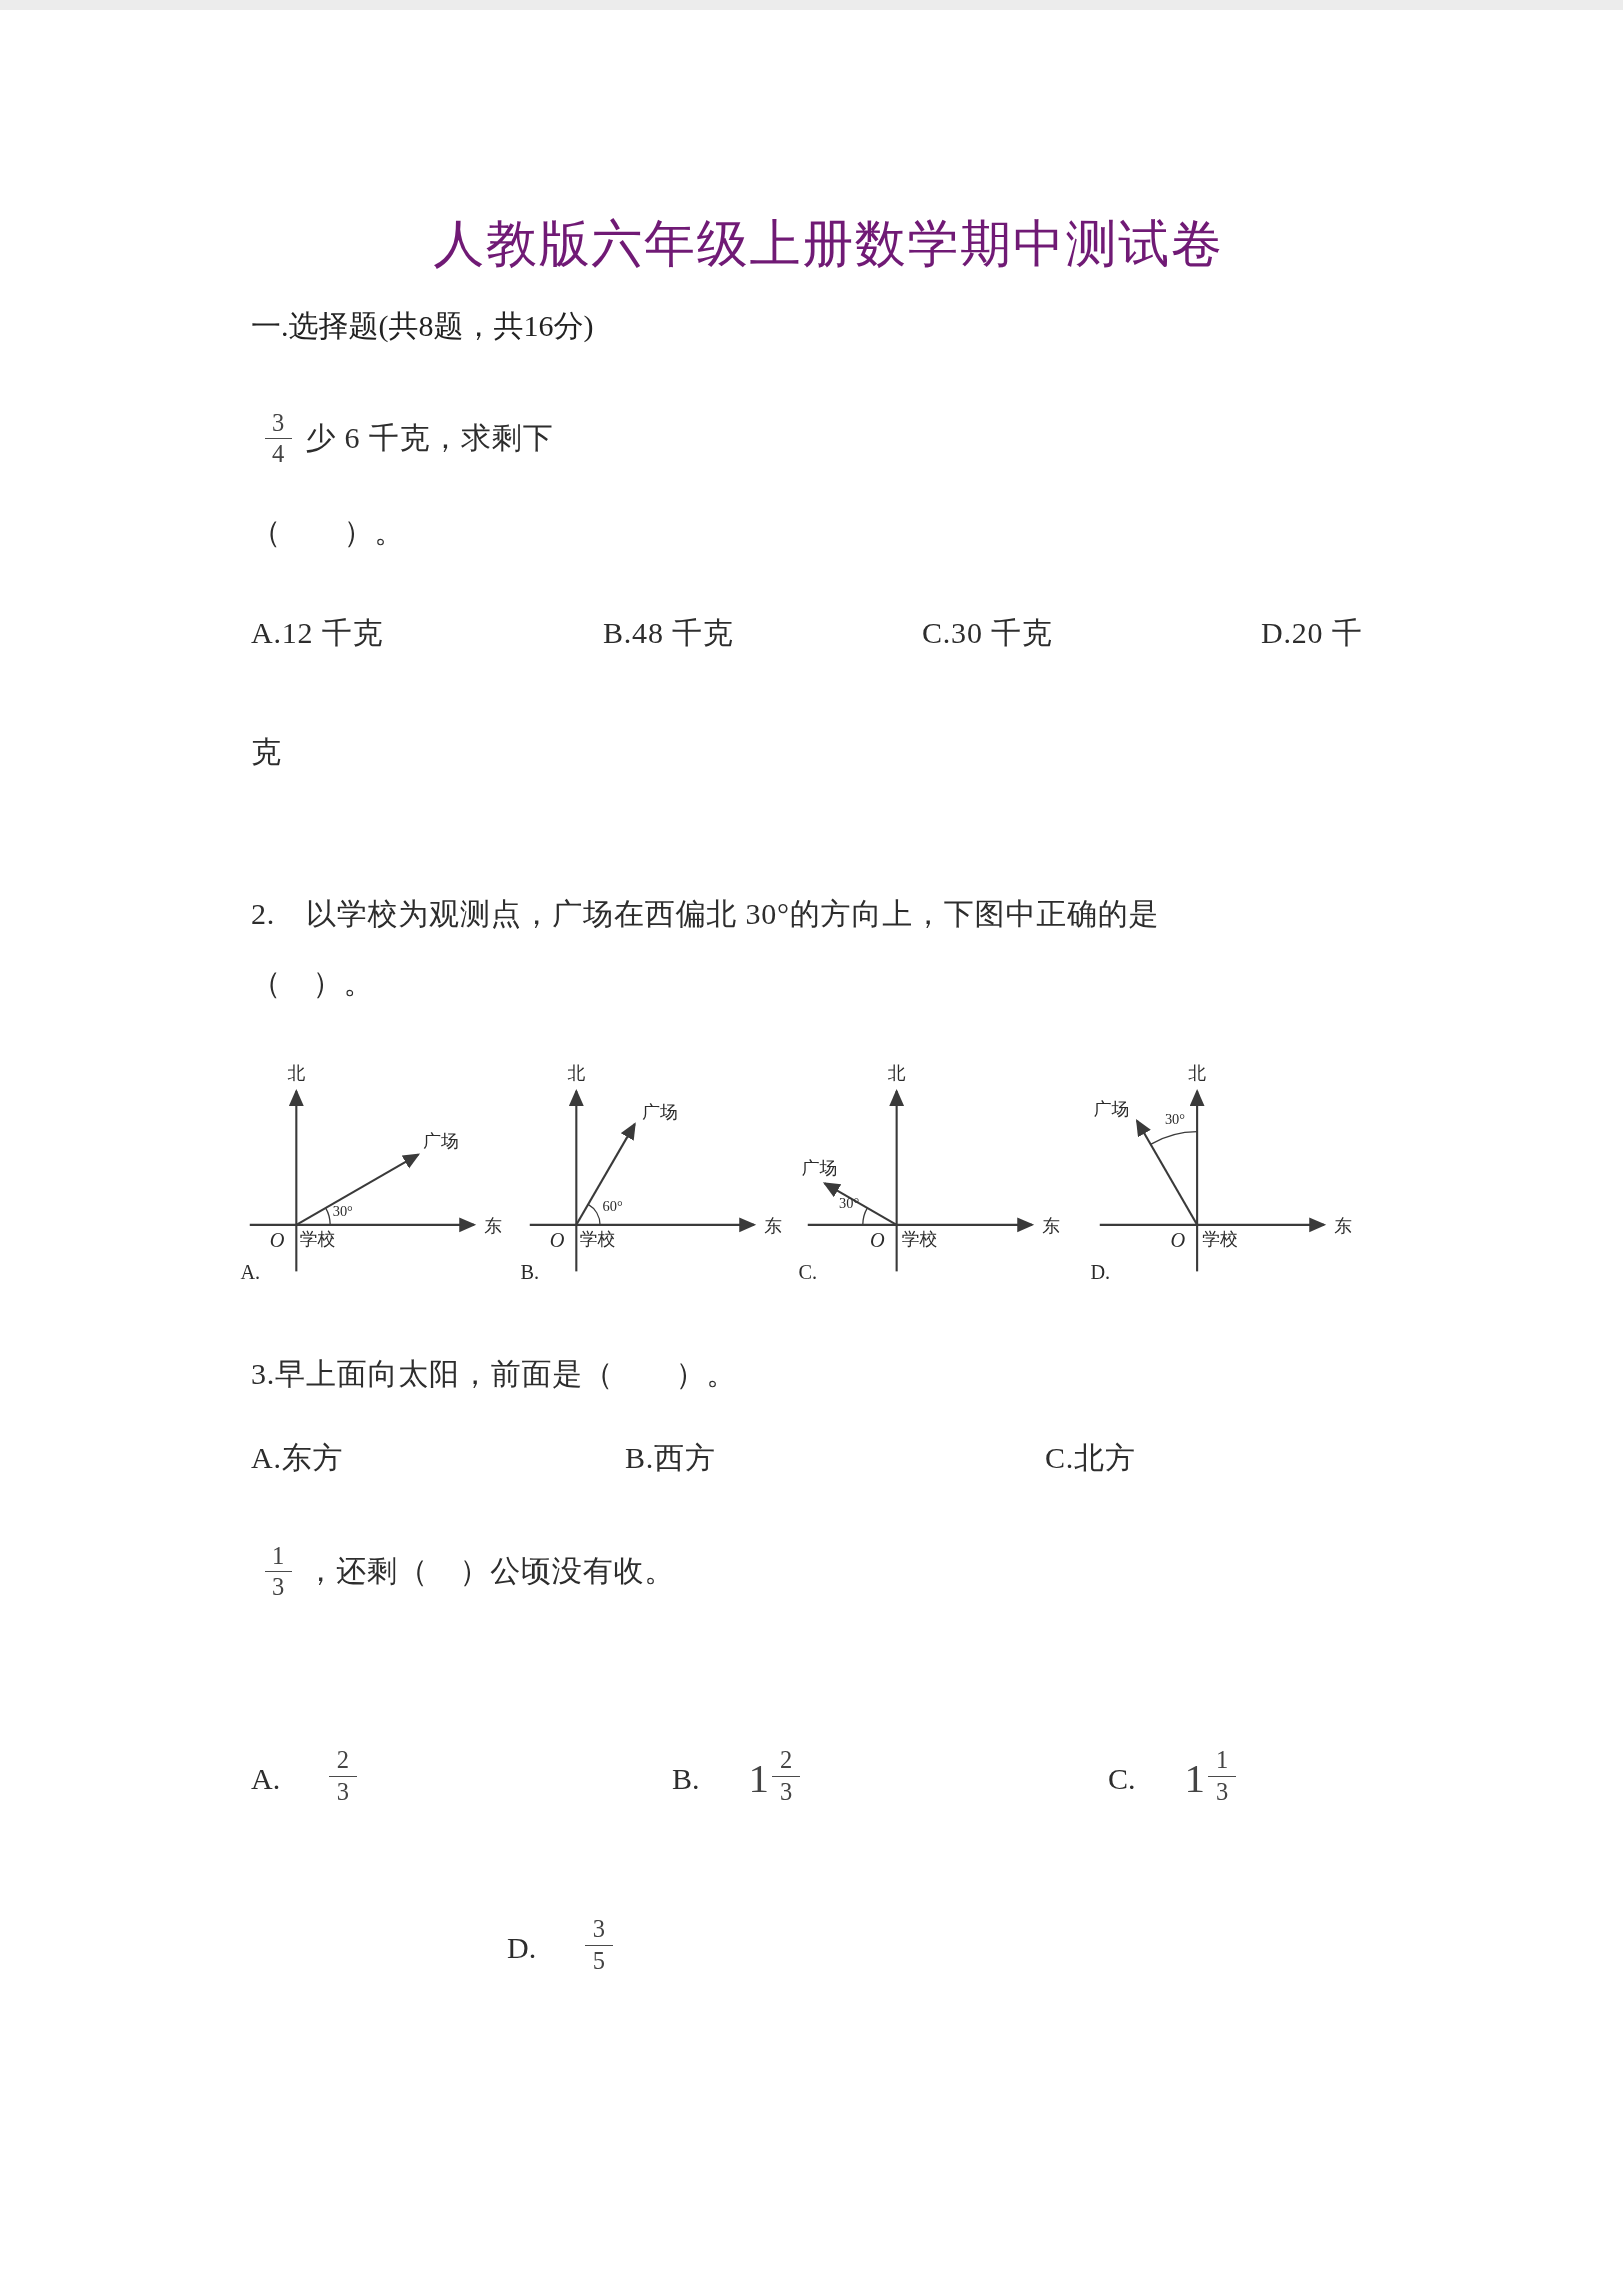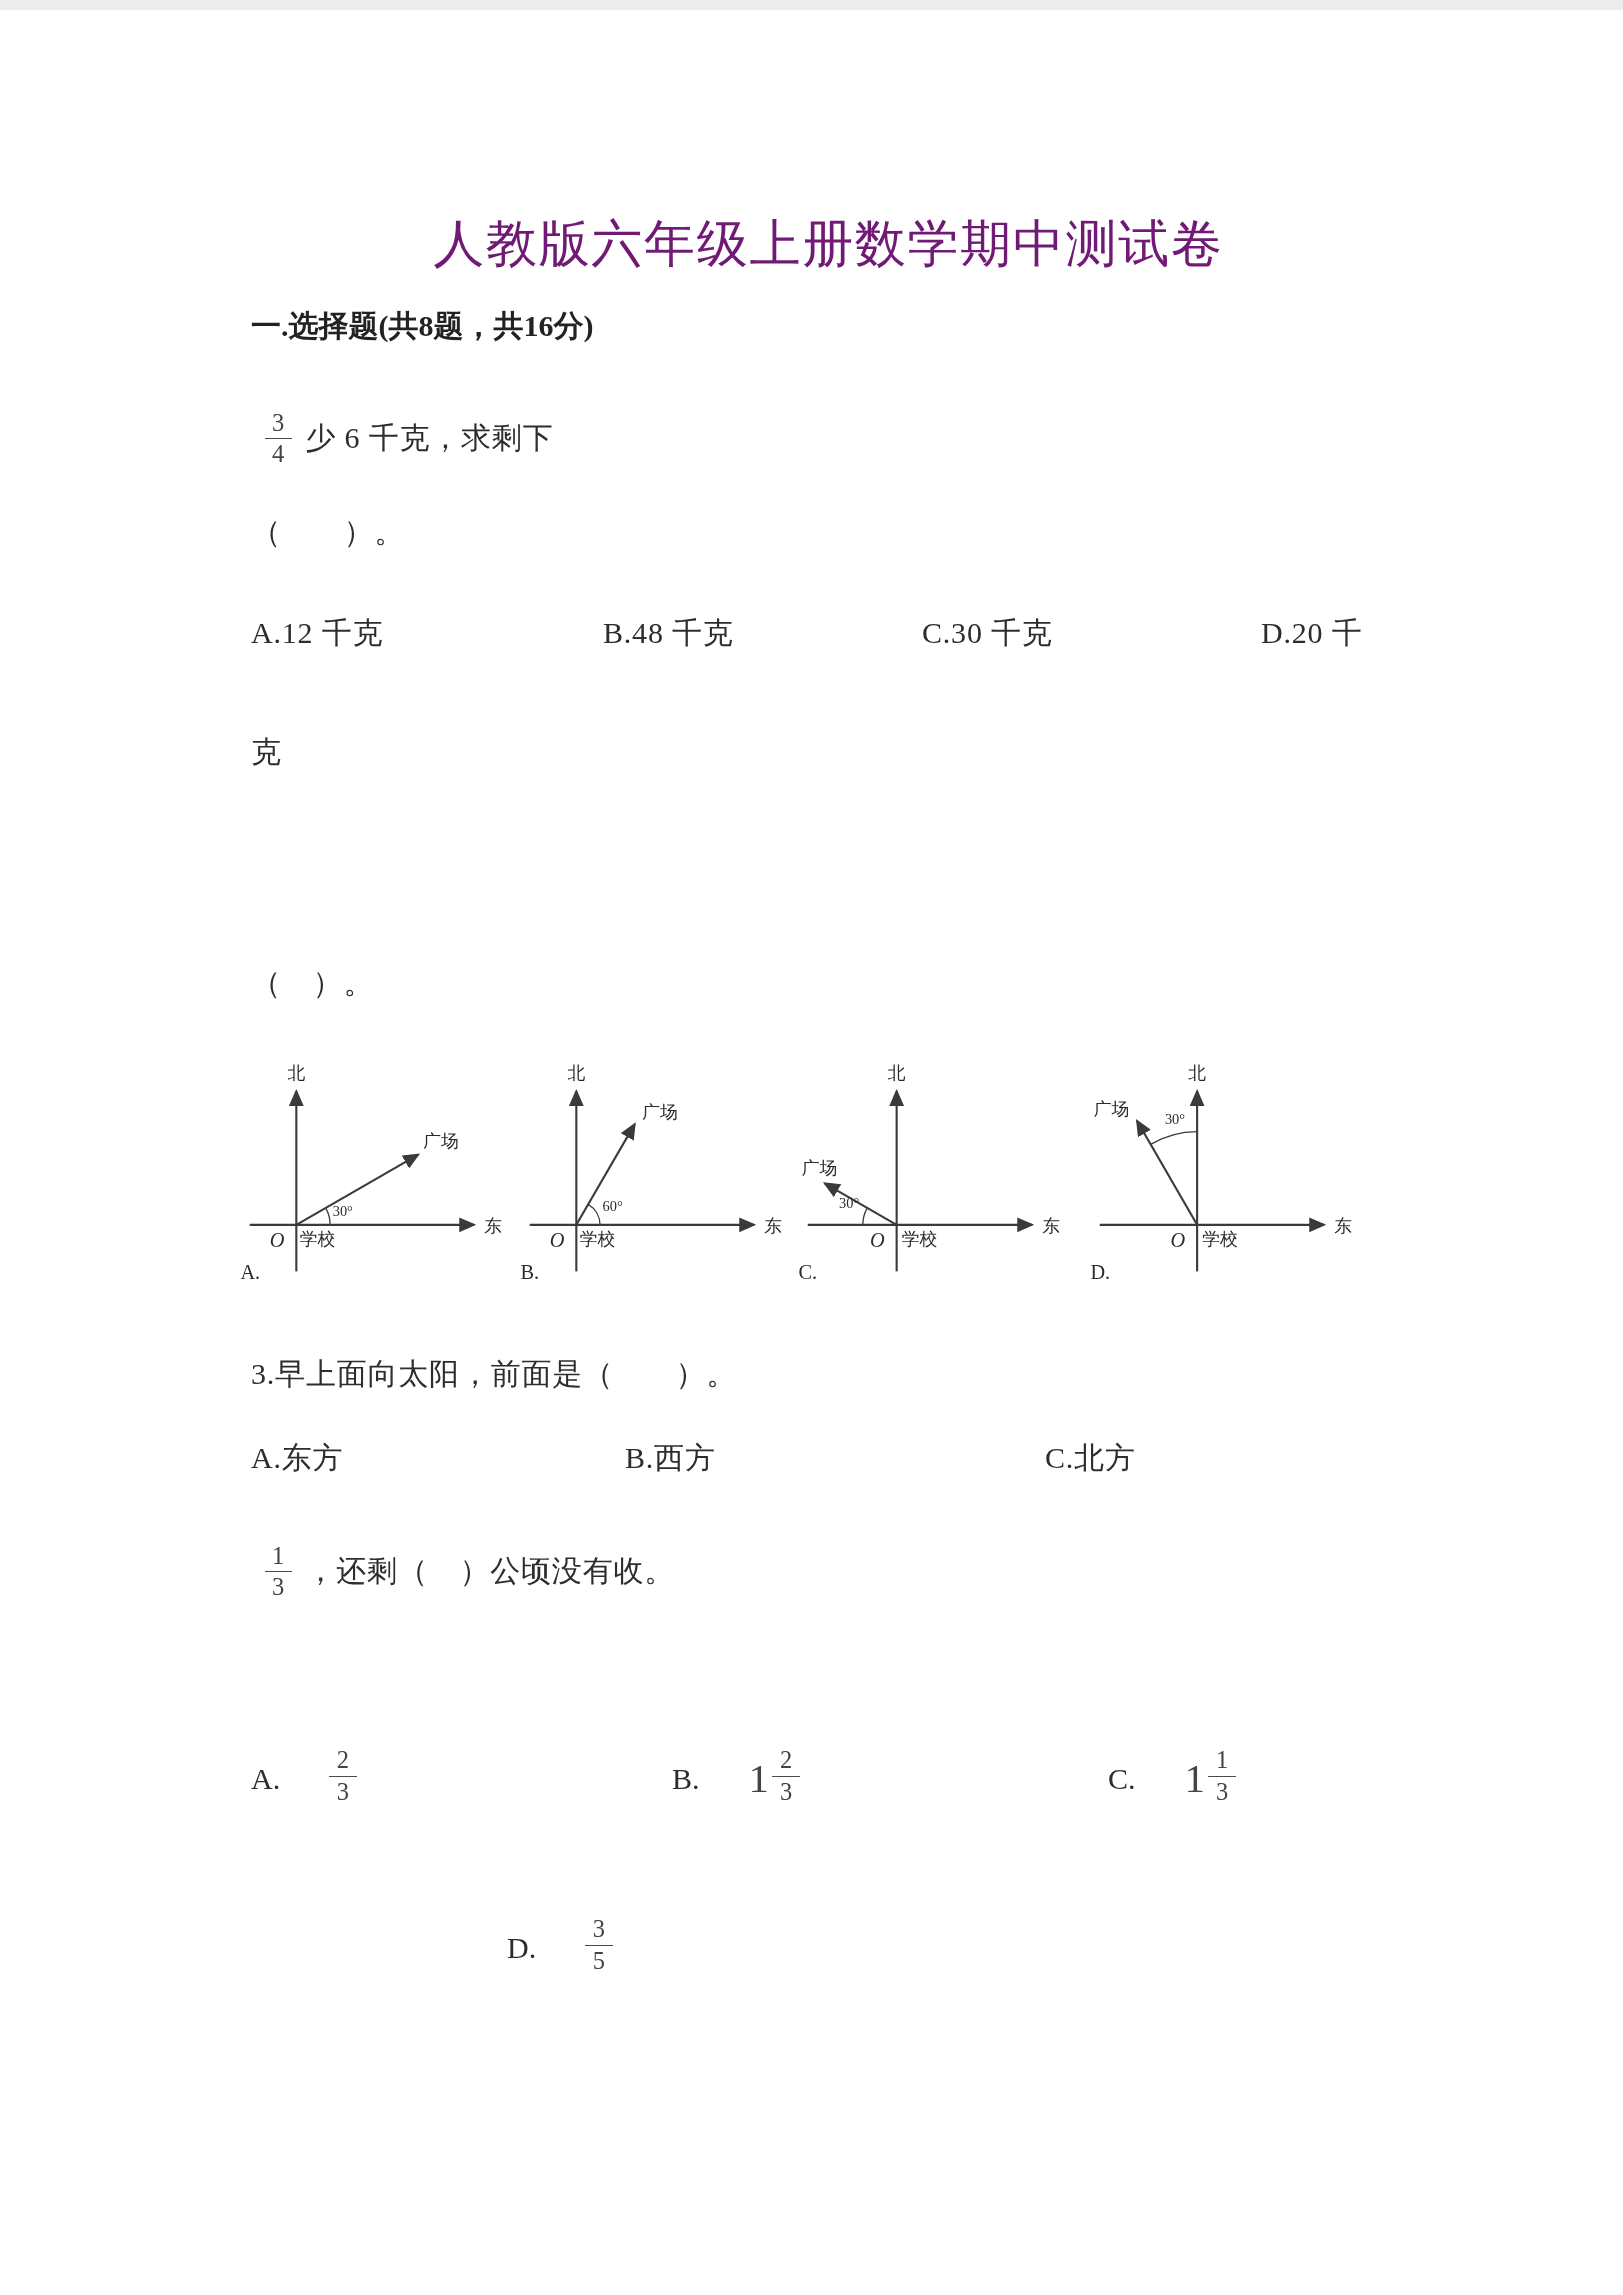--- a/index.html
+++ b/index.html
@@ -16,21 +16,21 @@
     position: absolute; top: 0; left: 0; right: 0; height: 10px;
     background: #ececec;
   }
   .title {
     position: absolute; top: 193px; left: 0; width: 100%;
     text-align: center; font-size: 51px; font-weight: normal;
     letter-spacing: 1.7px; margin: 17px; color: #701a75;
   }
   .section {
     position: absolute; left: 251px; top: 306px;
-    font-size: 30px; font-weight: bold; color: #222;
+    font-size: 30px; font-weight: normal; color: #222;
   }
   .line {
     position: absolute; left: 251px;
     font-size: 30px; line-height: 1.4; letter-spacing: 0.8px;
     color: #2d2d2d; white-space: nowrap;
   }
   .frac {
     display: inline-flex; flex-direction: column; align-items: center;
     vertical-align: middle; line-height: 1.12; font-size: 24.5px;
     color: #444; margin: 0 13.5px; position: relative; top: -2.5px;
@@ -70,20 +70,21 @@
         <span class="den">4</span>
       </span><span>少 6 千克，求剩下</span>
   </div>
   <div class="line" style="top:511px">（　　）。</div>
   <div class="line" style="left:251px;  top:612px">A.12 千克</div>
   <div class="line" style="left:603px;  top:612px">B.48 千克</div>
   <div class="line" style="left:922px; top:612px">C.30 千克</div>
   <div class="line" style="left:1261px; top:612px">D.20 千</div>
   <div class="line" style="top:731px">克</div>
 
+  <div class="line" style="top:893px">2.　以学校为观测点，广场在西偏北 30°的方向上，下图中正确的是</div>
   <div class="line" style="top:962px">（　）。</div>
 
   <svg class="dg" style="left:237px" viewBox="0 0 320 280">
     <defs>
       <marker id="ah-a" markerWidth="9" markerHeight="8" refX="7" refY="3.5" orient="auto">
           <path d="M0,0 L8,3.5 L0,7 Z" fill="#3a3a3a"></path>
         </marker>
     </defs>
     <line class="ax" x1="70" y1="245" x2="70" y2="32" marker-end="url(#ah-a)"></line>
     <line class="ax" x1="15" y1="190" x2="280" y2="190" marker-end="url(#ah-a)"></line>

